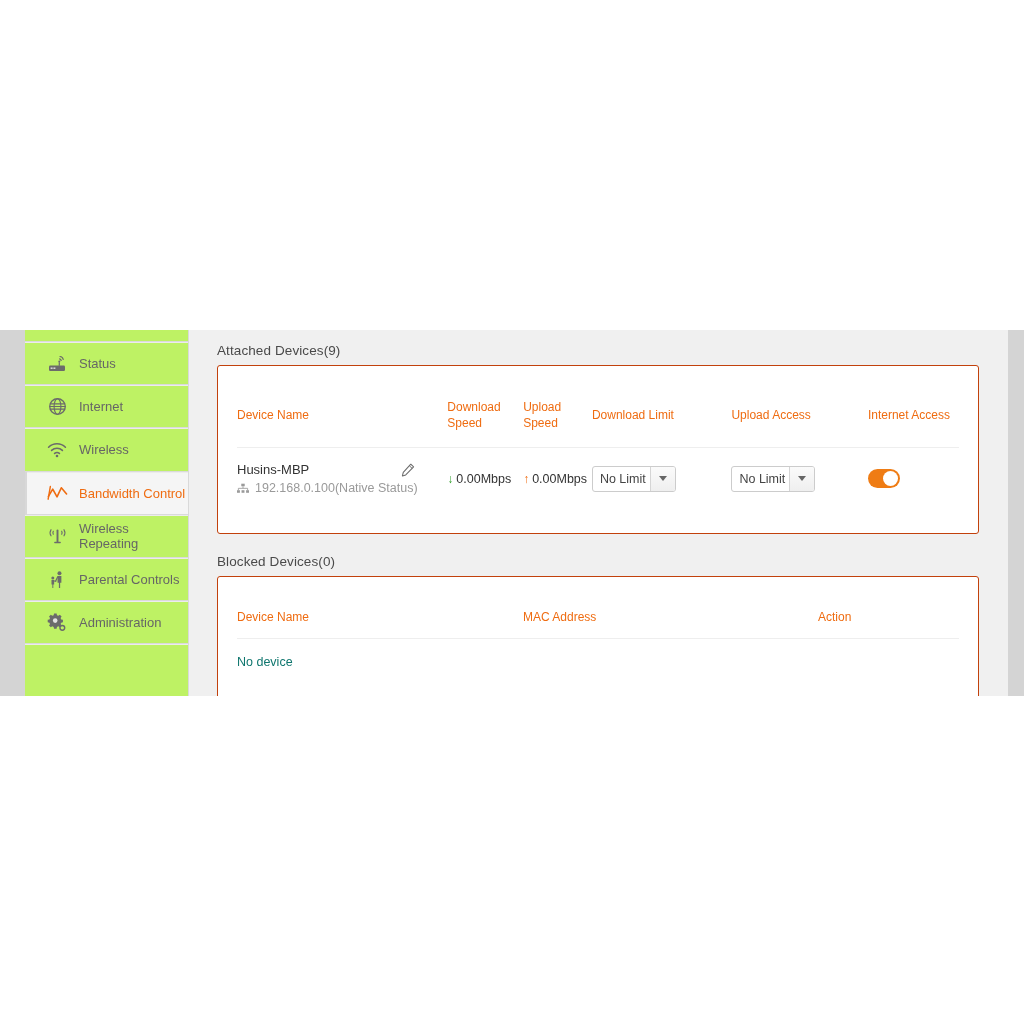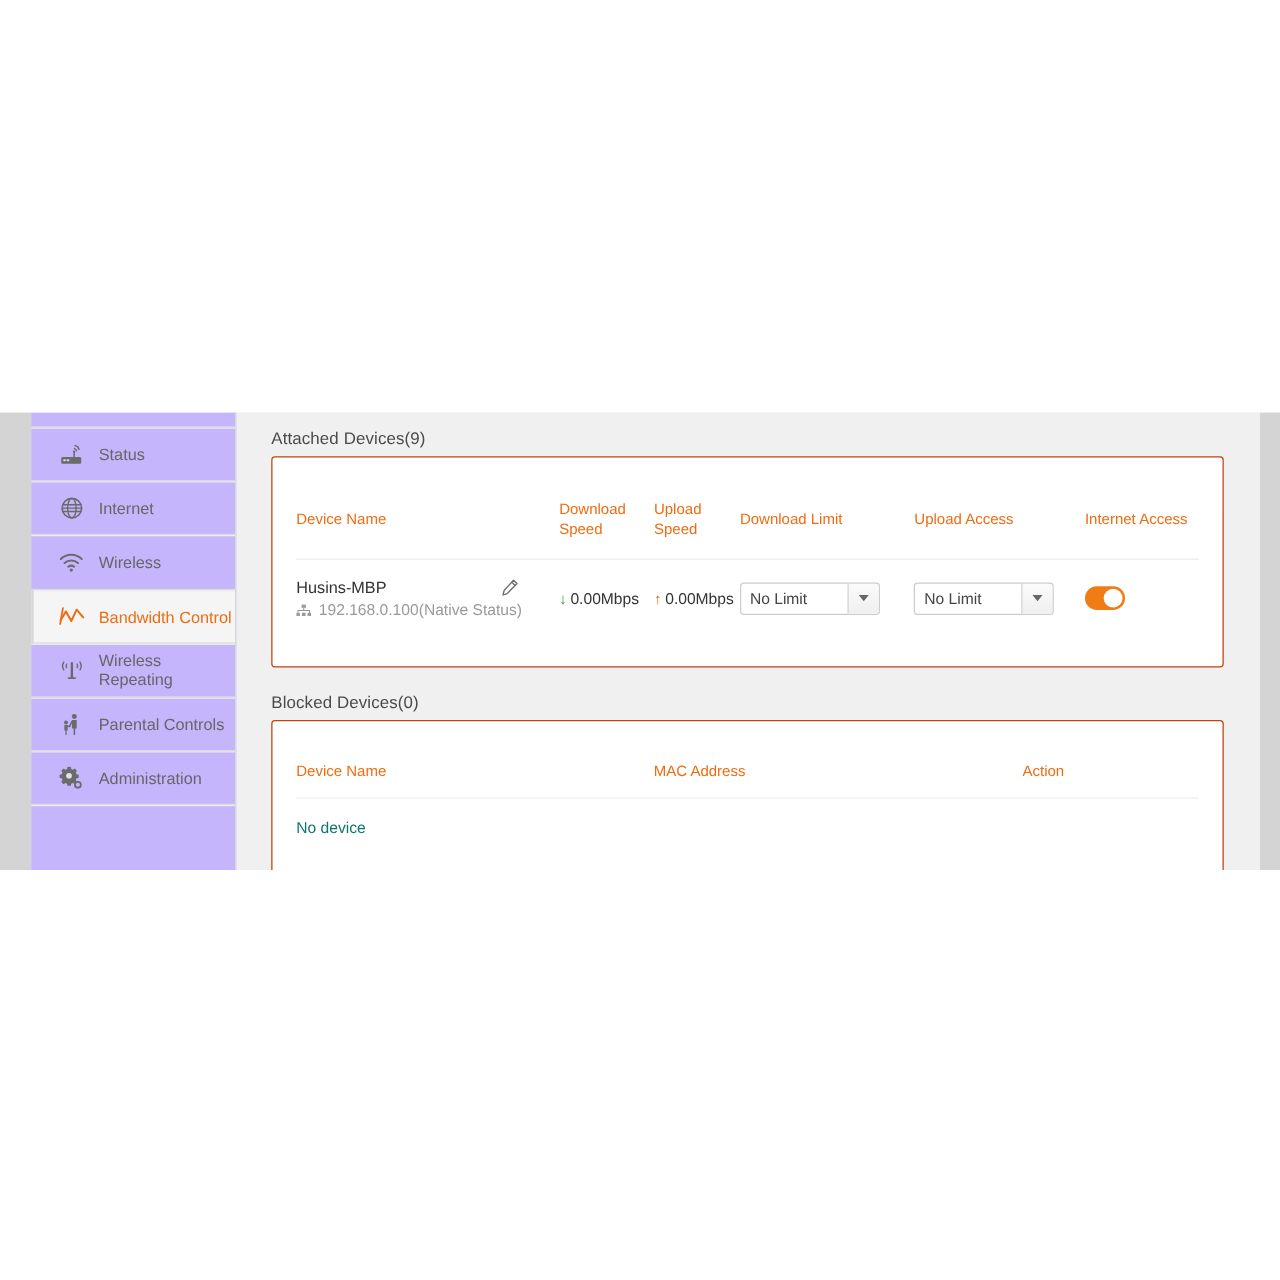--- a/index.html
+++ b/index.html
@@ -25,21 +25,21 @@
     width: 25px; height: 100%;
     background: #d4d4d4;
     flex: 0 0 25px;
   }
 
   
   .sidebar {
     width: 164px;
     flex: 0 0 164px;
     height: 100%;
-    background: #c4b5fd;
+    background: #bef264;
     border-right: 1px solid #d9d9d9;
     position: relative;
   }
   .nav-item {
     height: 43.2px;
     display: flex;
     align-items: center;
     padding-left: 21px;
     border-bottom: 1px solid #dadada;
     border-top: 1px solid #ececec;
@@ -131,21 +131,21 @@
   }
   .dev-ip .net-ico { margin-right: 6px; display:inline-flex; }
 
   .speed { white-space: nowrap; font-size: 12.5px; color:#333;text-align:right; }
   .arrow-dn { color: #33a02c; margin-right: 3px; font-size: 12px; }
   .arrow-up { color: #ef6c11; margin-right: 3px; font-size: 12px; }
 
   
   .sel {
     display: inline-flex;
-    width: 112px; height: 26px;
+    width: 84px; height: 26px;
     border: 1px solid #cccccc;
     border-radius: 3px;
     background: #ffffff;
     overflow: hidden;
     cursor: pointer;
   }
   .sel .val {
     flex: 1 1 auto;
     display: flex; align-items: center;
     padding-left: 7px;

